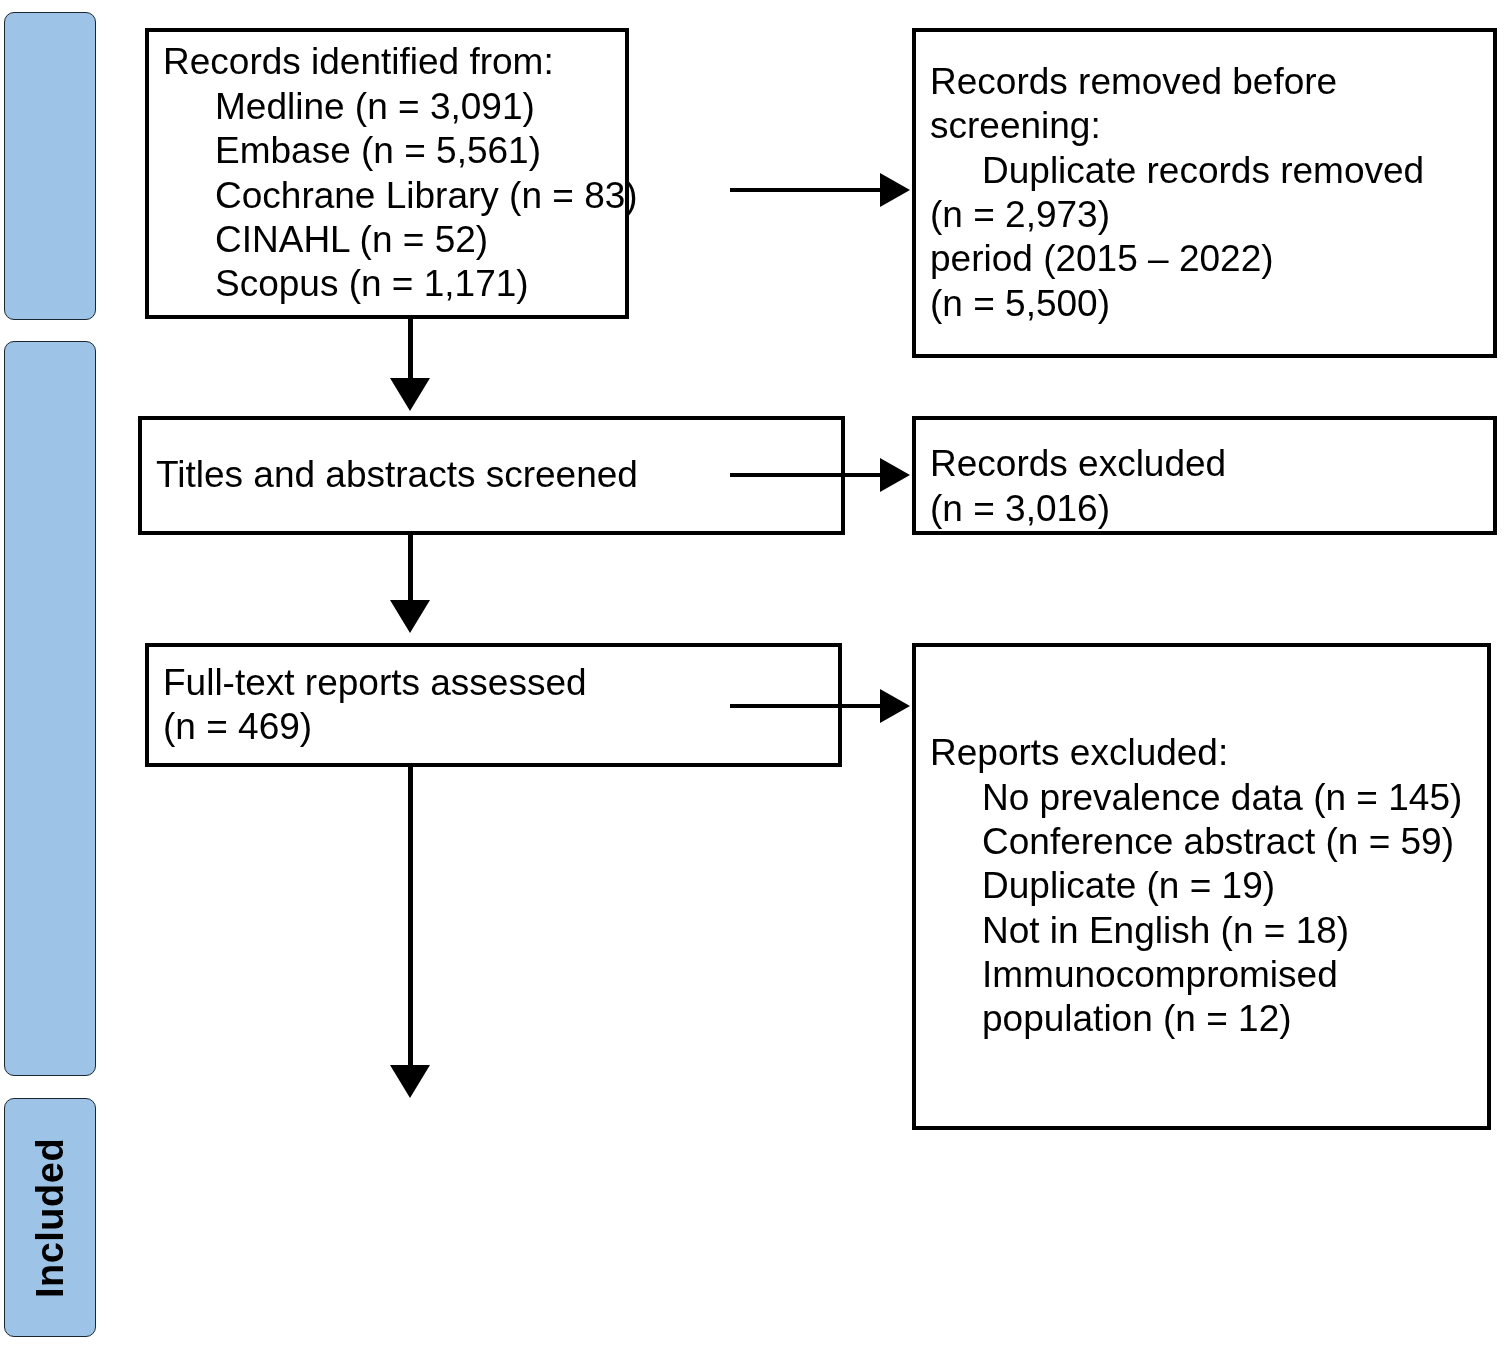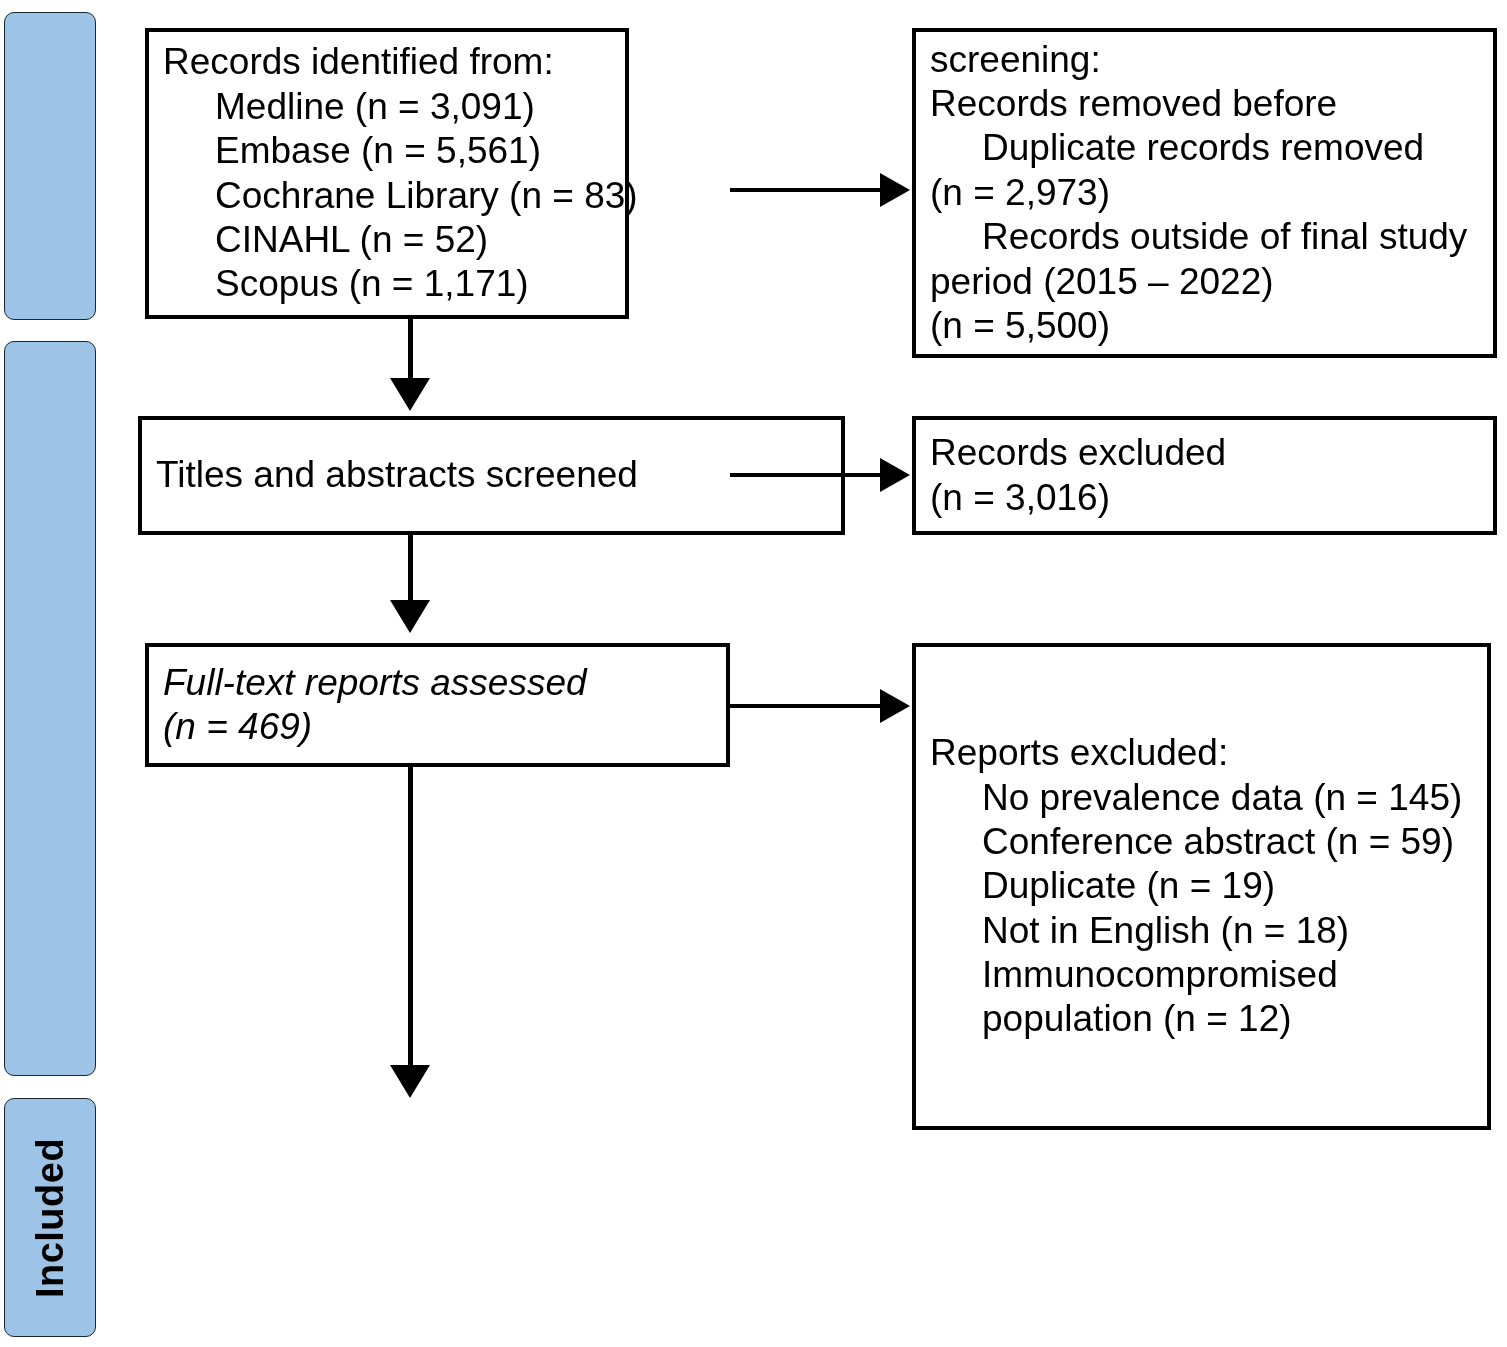--- a/index.html
+++ b/index.html
@@ -120,25 +120,24 @@
       <div class="flow-line indent">Medline (n = 3,091)</div>
       <div class="flow-line indent">Embase (n = 5,561)</div>
       <div class="flow-line indent">Cochrane Library (n = 83)</div>
       <div class="flow-line indent">CINAHL (n = 52)</div>
       <div class="flow-line indent">Scopus (n = 1,171)</div>
     </div>
   </div>
 
   <div class="flow-box" style="left:912px; top:28px; width:585px; height:330px;">
     <div class="flow-box-inner">
+      <div class="flow-line">Records removed before</div>
       <div class="flow-line">screening:</div>
-      <div class="flow-line">Records removed before</div>
       <div class="flow-line indent">Duplicate records removed</div>
       <div class="flow-line">(n = 2,973)</div>
-      <div class="flow-line indent">Records outside of final study</div>
       <div class="flow-line">period (2015 – 2022)</div>
       <div class="flow-line">(n = 5,500)</div>
     </div>
   </div>
 
   <div class="conn">
     <div class="conn-h-line" style="left:730px; top:188px; width:152px;"></div>
     <div class="arrow-right" style="left:880px; top:173px;"></div>
   </div>
 
@@ -146,38 +145,38 @@
     <div class="conn-v-line" style="left:408px; top:319px; width:5px; height:66px;"></div>
     <div class="arrow-down" style="left:390px; top:378px;"></div>
   </div>
 
   <div class="flow-box" style="left:138px; top:416px; width:707px; height:119px;">
     <div class="flow-box-inner">
       <div class="flow-line">Titles and abstracts screened</div>
     </div>
   </div>
 
-  <div class="flow-box" style="left:912px; top:416px; width:585px; height:119px;">
+  <div class="flow-box" style="left:912px; top:416px; width:585px; height:119px;align-items:flex-end;">
     <div class="flow-box-inner">
       <div class="flow-line">Records excluded</div>
       <div class="flow-line">(n = 3,016)</div>
     </div>
   </div>
 
   <div class="conn">
     <div class="conn-h-line" style="left:730px; top:473px; width:152px;"></div>
     <div class="arrow-right" style="left:880px; top:458px;"></div>
   </div>
 
   <div class="conn">
     <div class="conn-v-line" style="left:408px; top:535px; width:5px; height:72px;"></div>
     <div class="arrow-down" style="left:390px; top:600px;"></div>
   </div>
 
-  <div class="flow-box" style="left:145px; top:643px; width:585px; height:124px;font-style:italic;">
+  <div class="flow-box" style="left:145px; top:643px; width:697px; height:124px;">
     <div class="flow-box-inner">
       <div class="flow-line">Full-text reports assessed</div>
       <div class="flow-line">(n = 469)</div>
     </div>
   </div>
 
   <div class="flow-box" style="left:912px; top:643px; width:579px; height:487px;">
     <div class="flow-box-inner">
       <div class="flow-line">Reports excluded:</div>
       <div class="flow-line indent">No prevalence data (n = 145)</div>

